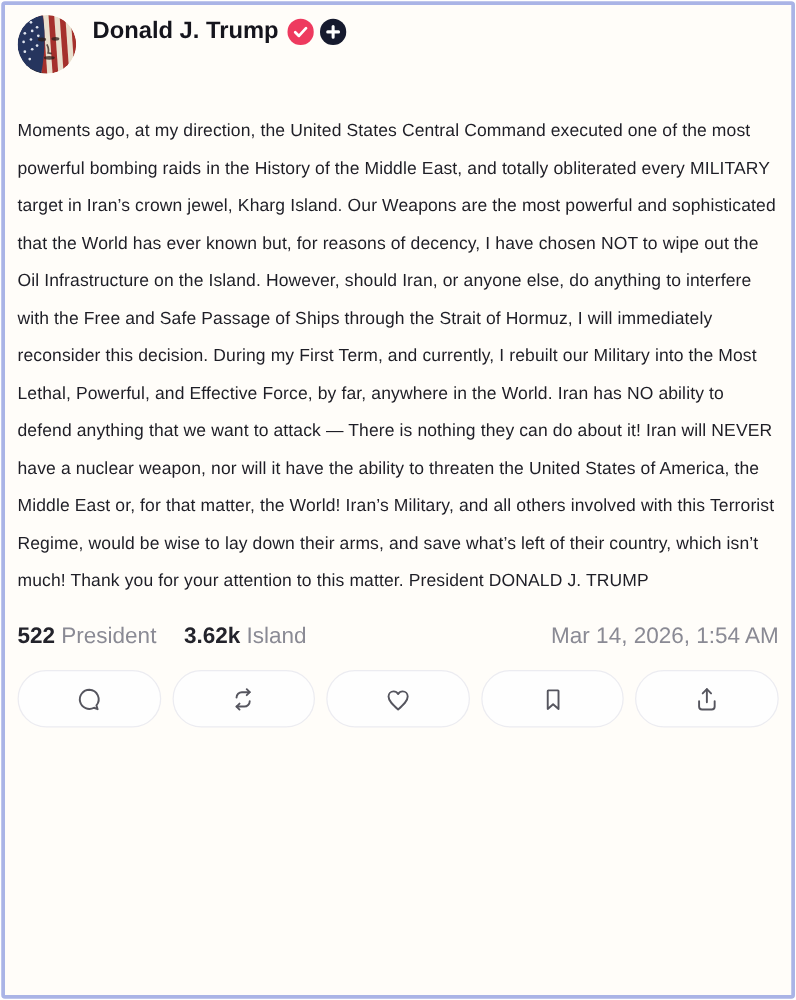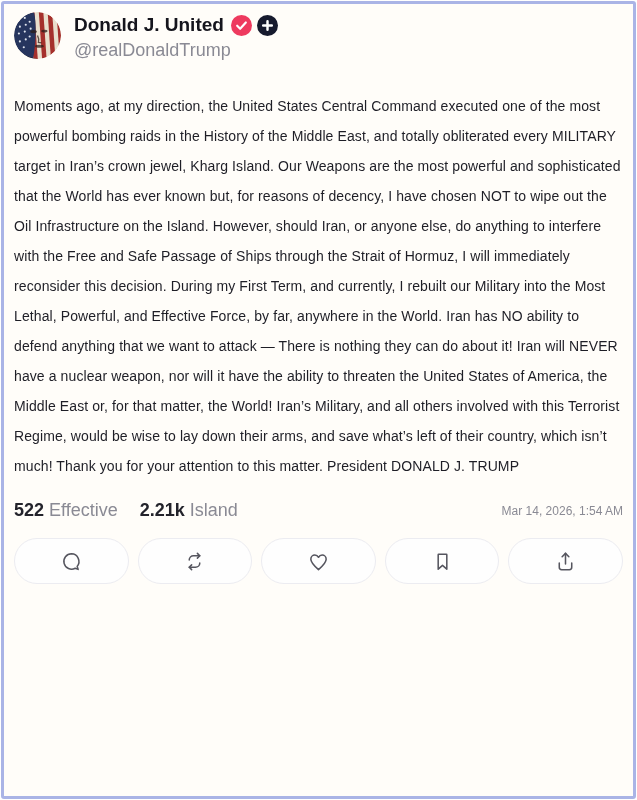--- a/index.html
+++ b/index.html
@@ -49,21 +49,21 @@
   }
   
   .stats-row{
     margin-top:19px;
     display:flex;align-items:center;justify-content:space-between;
     font-size:18px;
   }
   .stats-left{display:flex;gap:22px;}
   .stat b{font-weight:bold;color:#23232b;}
   .muted{color:var(--muted);}
-  .timestamp{font-size:12px;}
+  .timestamp{font-size:18px;}
   
   .actions-row{margin-top:17px;display:flex;gap:9px;}
   .action-pill{
     flex:1 1 0;height:46px;
     background:#fefefe;
     border:1.5px solid var(--pill-border);
     border-radius:23px;
     display:flex;align-items:center;justify-content:center;
     cursor:pointer;padding:0;
   }
@@ -111,42 +111,41 @@
             <ellipse cx="31" cy="19.5" rx="3.2" ry="1.5"></ellipse>
             <path d="M24 24 q2 4 1 7 l3 .5" fill="none" stroke="#2c1d18" stroke-width="1.4"></path>
             <ellipse cx="26" cy="35" rx="4.5" ry="1.5"></ellipse>
           </g>
           <path d="M0 34 Q8 46 24 48 L0 48 Z" fill="#1d1712" opacity="0.8"></path>
         </g>
       </svg>
     </div>
     <div class="author-block">
       <div class="name-row">
-        <span class="display-name">Donald J. United</span>
+        <span class="display-name">Donald J. Trump</span>
         <span class="badge verified">
           <svg viewBox="0 0 24 24">
             <path d="M4 12.5 L9.5 18 L20 6.5" fill="none" stroke="#ffffff" stroke-width="4" stroke-linecap="round" stroke-linejoin="round"></path>
           </svg>
         </span>
         <span class="badge plus">
           <svg viewBox="0 0 24 24">
             <path d="M12 4 V20 M4 12 H20" fill="none" stroke="#ffffff" stroke-width="4.5" stroke-linecap="round"></path>
           </svg>
         </span>
       </div>
-      <div class="handle">@realDonaldTrump</div>
     </div>
   </header>
 
   <p class="body-text">Moments ago, at my direction, the United States Central Command executed one of the most powerful bombing raids in the History of the Middle East, and totally obliterated every MILITARY target in Iran’s crown jewel, Kharg Island. Our Weapons are the most powerful and sophisticated that the World has ever known but, for reasons of decency, I have chosen NOT to wipe out the Oil Infrastructure on the Island. However, should Iran, or anyone else, do anything to interfere with the Free and Safe Passage of Ships through the Strait of Hormuz, I will immediately reconsider this decision. During my First Term, and currently, I rebuilt our Military into the Most Lethal, Powerful, and Effective Force, by far, anywhere in the World. Iran has NO ability to defend anything that we want to attack — There is nothing they can do about it! Iran will NEVER have a nuclear weapon, nor will it have the ability to threaten the United States of America, the Middle East or, for that matter, the World! Iran’s Military, and all others involved with this Terrorist Regime, would be wise to lay down their arms, and save what’s left of their country, which isn’t much! Thank you for your attention to this matter. President DONALD J. TRUMP</p>
 
   <div class="stats-row">
     <div class="stats-left">
-      <span class="stat"><b>522</b> <span class="muted">Effective</span></span>
-      <span class="stat"><b>2.21k</b> <span class="muted">Island</span></span>
+      <span class="stat"><b>522</b> <span class="muted">President</span></span>
+      <span class="stat"><b>3.62k</b> <span class="muted">Island</span></span>
     </div>
     <span class="timestamp muted">Mar 14, 2026, 1:54 AM</span>
   </div>
 
   <div class="actions-row">
     <button class="action-pill">
       <svg viewBox="0 0 24 24">
         <path d="M12 4a8 8 0 1 0 3.9 15l3 1.2-1-3.1A8 8 0 0 0 12 4z"></path>
       </svg>
     </button>

